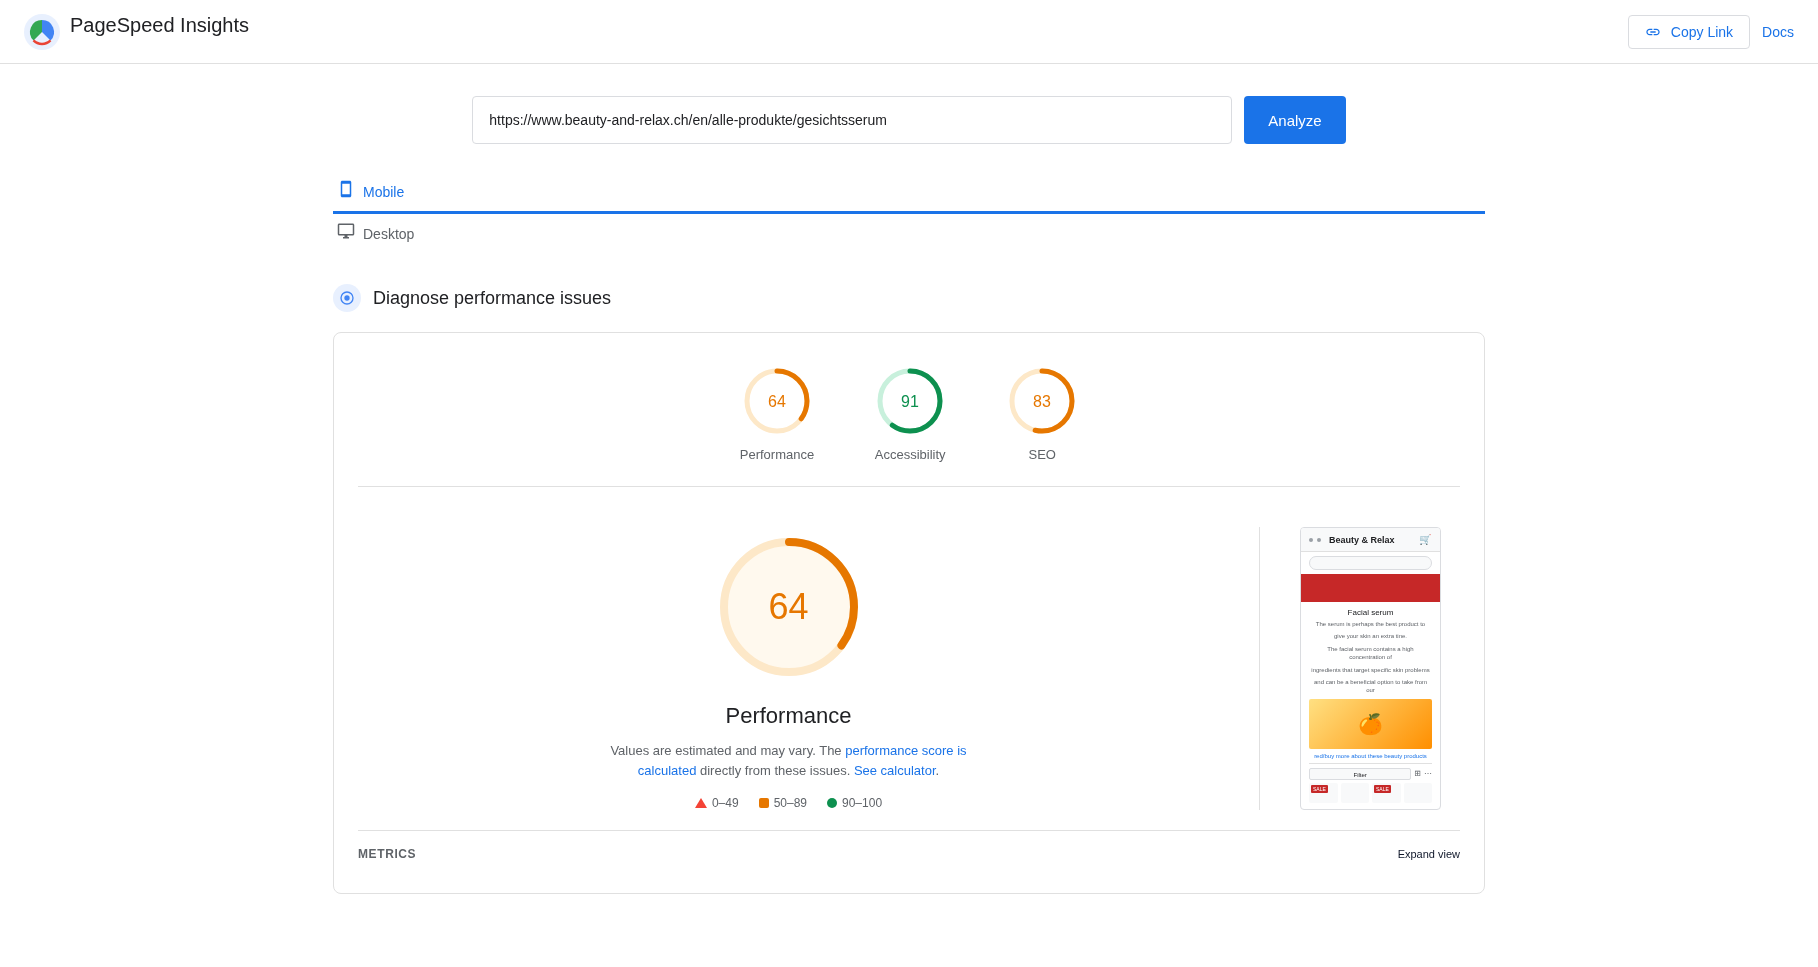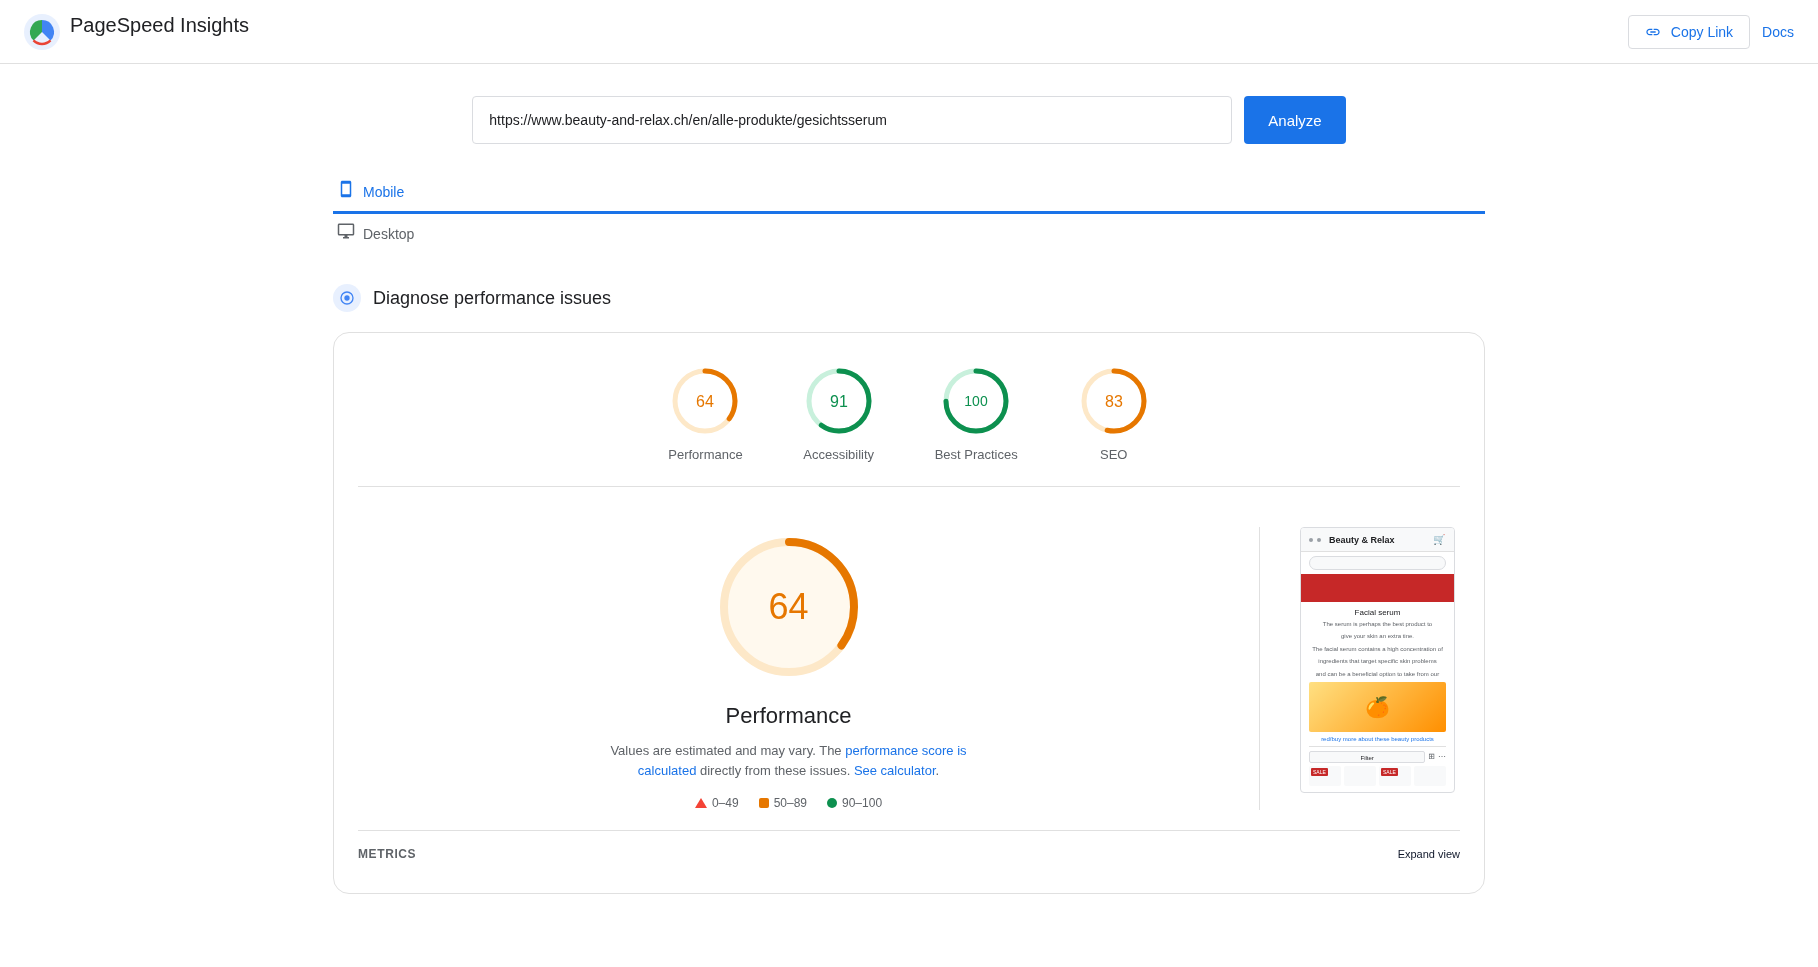--- a/index.html
+++ b/index.html
@@ -139,21 +139,21 @@
     }
     .diagnose-title {
       font-size: 18px;
       font-weight: 500;
       color: #202124;
     }
 
     
     .scores-card {
       border: 1px solid #e0e0e0;
-      border-radius: 16px;
+      border-radius: 8px;
       padding: 32px 24px;
     }
 
     
     .scores-row {
       display: flex;
       justify-content: center;
       gap: 60px;
       margin-bottom: 24px;
       padding-bottom: 24px;
@@ -249,21 +249,21 @@
 
     
     .perf-right {
       width: 160px;
       flex-shrink: 0;
     }
     .screenshot-mockup {
       border: 1px solid #dadce0;
       border-radius: 4px;
       overflow: hidden;
-      width: 155px;
+      width: 141px;
       background: #fff;
     }
     .mockup-header {
       background: #f8f9fa;
       padding: 6px 8px;
       display: flex;
       align-items: center;
       gap: 4px;
       border-bottom: 1px solid #e0e0e0;
     }
@@ -494,30 +494,20 @@
         <div class="score-circle-wrapper">
           <svg width="72" height="72" viewBox="0 0 72 72">
             <circle cx="36" cy="36" r="30" fill="none" stroke="#c8f0dc" stroke-width="5"></circle>
             <circle cx="36" cy="36" r="30" fill="none" stroke="#0d904f" stroke-width="5" stroke-dasharray="160 188" stroke-dashoffset="47" stroke-linecap="round" transform="rotate(-90 36 36)"></circle>
             <text x="36" y="36" font-size="16" font-weight="400" fill="#0d904f">91</text>
           </svg>
         </div>
         <span class="score-label">Accessibility</span>
       </div>
 
-      <div class="score-item">
-        <div class="score-circle-wrapper">
-          <svg width="72" height="72" viewBox="0 0 72 72">
-            <circle cx="36" cy="36" r="30" fill="none" stroke="#c8f0dc" stroke-width="5"></circle>
-            <circle cx="36" cy="36" r="30" fill="none" stroke="#0d904f" stroke-width="5" stroke-dasharray="188 188" stroke-dashoffset="47" stroke-linecap="round" transform="rotate(-90 36 36)"></circle>
-            <text x="36" y="36" font-size="14" font-weight="400" fill="#0d904f">100</text>
-          </svg>
-        </div>
-        <span class="score-label">Best Practices</span>
-      </div>
 
       <div class="score-item">
         <div class="score-circle-wrapper">
           <svg width="72" height="72" viewBox="0 0 72 72">
             <circle cx="36" cy="36" r="30" fill="none" stroke="#fde8c8" stroke-width="5"></circle>
             <circle cx="36" cy="36" r="30" fill="none" stroke="#e67700" stroke-width="5" stroke-dasharray="148 188" stroke-dashoffset="47" stroke-linecap="round" transform="rotate(-90 36 36)"></circle>
             <text x="36" y="36" font-size="16" font-weight="400" fill="#e67700">83</text>
           </svg>
         </div>
         <span class="score-label">SEO</span>

